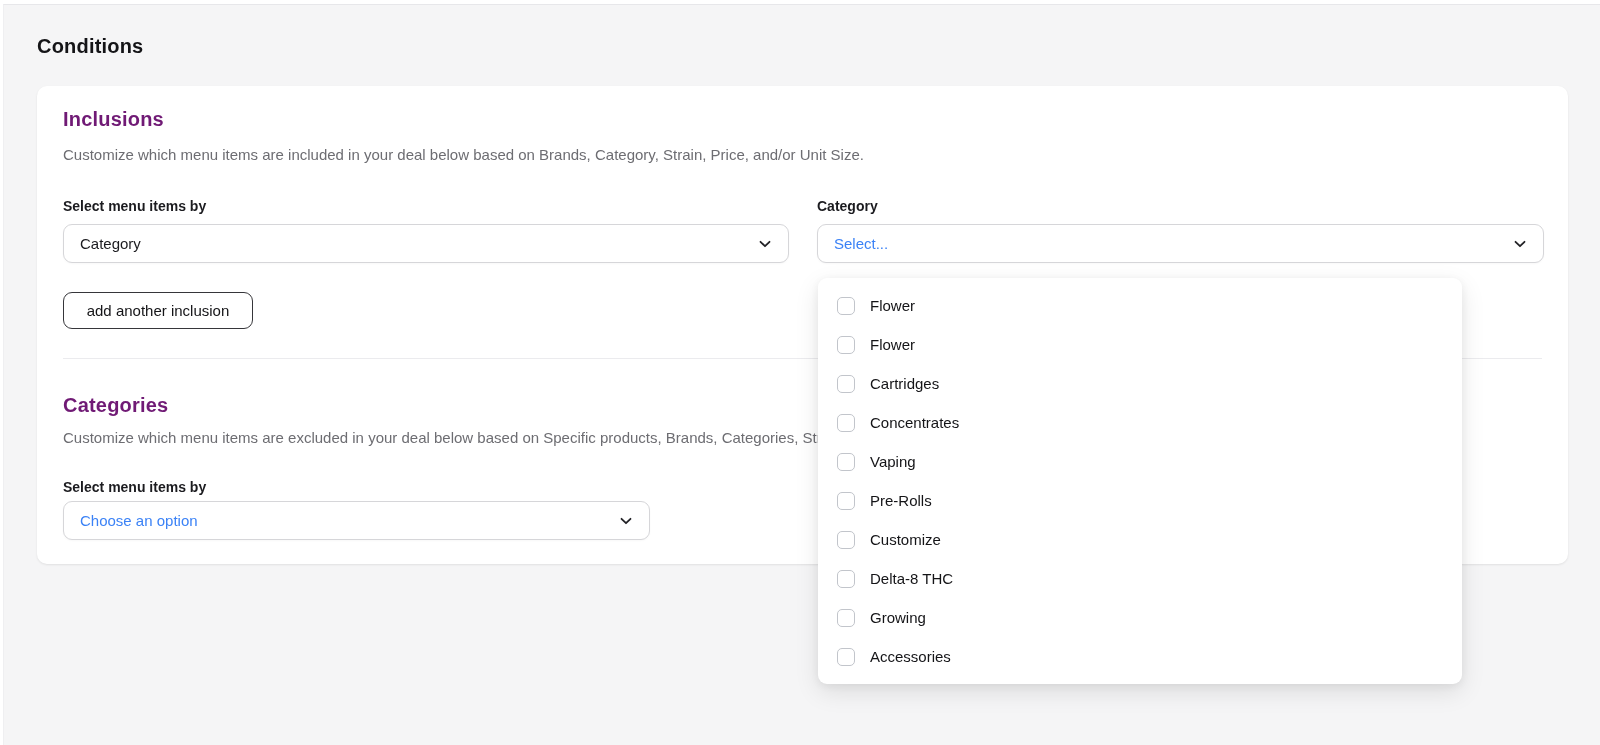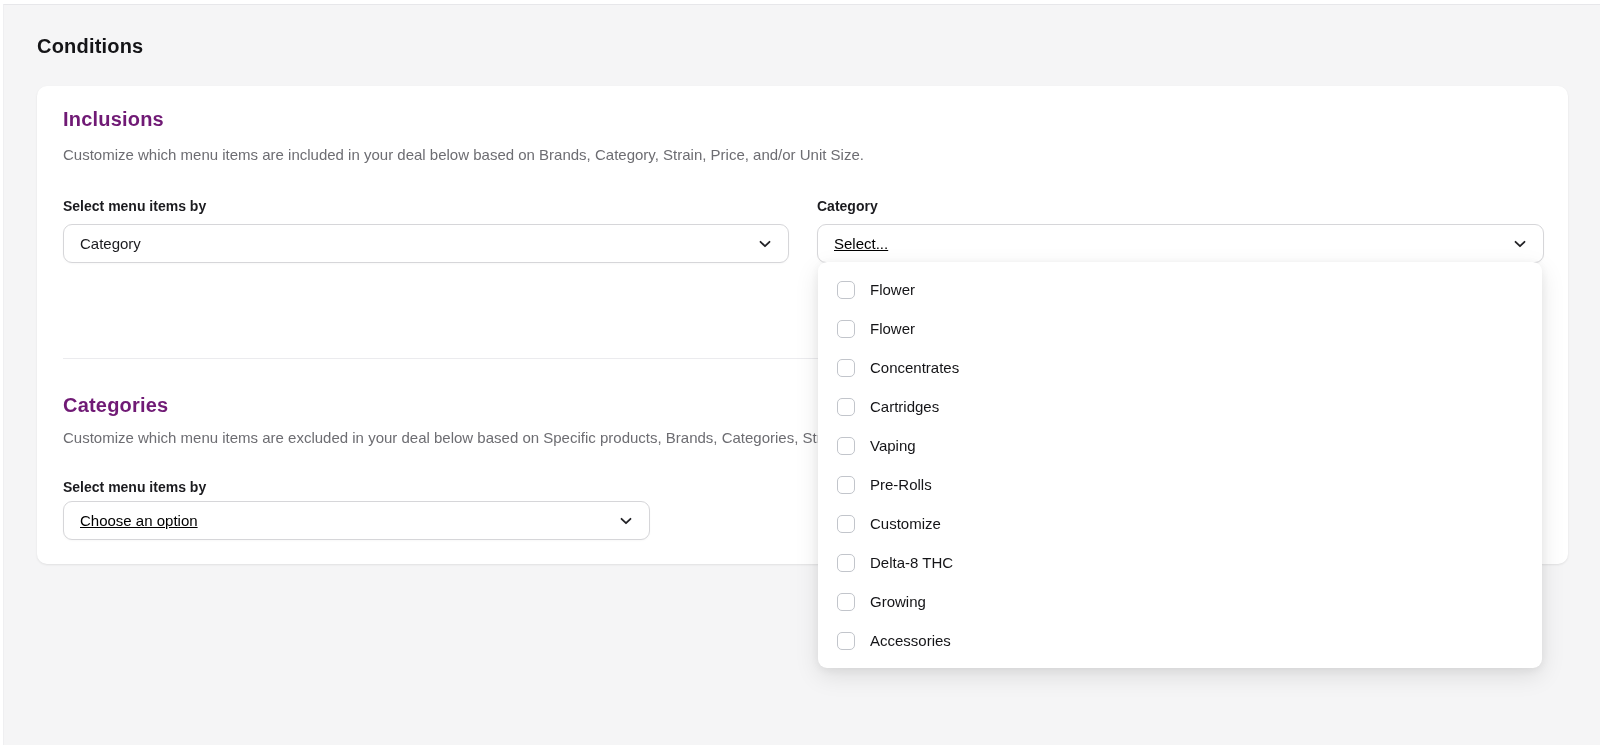--- a/index.html
+++ b/index.html
@@ -21,32 +21,32 @@
   .section-desc { position:absolute; left:26px; font-size:15px; color:#6d6d72;
     white-space:nowrap;text-align:center; }
 
   .field-label { position:absolute; font-size:14px; font-weight:600; color:#1b1b1f;text-align:right; }
 
   .select { position:absolute; height:39px; background:#fff;
     border:1px solid #d6d6d9; border-radius:9px;
     box-shadow:0 1px 2px rgba(0,0,0,0.03);
     display:flex; align-items:center; padding:0 14px 0 16px; cursor:pointer; }
   .select .value { font-size:15px; color:#1b1b1f; flex:1; }
-  .select .value.placeholder { color:#000000;text-decoration:underline; }
+  .select .value.placeholder { color:#3b82f6; }
   .select .chev { width:18px; height:18px; flex:0 0 auto; }
 
   .add-btn { position:absolute; left:26px; top:206px; width:190px; height:37px;
     background:#fff; border:1px solid #36363a; border-radius:9px;
     font-size:15px; color:#141417; font-family:inherit; cursor:pointer;
     display:flex; align-items:center; justify-content:center; }
 
   .divider { position:absolute; left:26px; right:26px; top:272px; height:1px;
     background:#ebebee; }
 
-  .popup { position:absolute; left:814px; top:257px; width:724px; height:406px;
+  .popup { position:absolute; left:814px; top:273px; width:644px; height:406px;
     background:#fff; border-radius:9px; z-index:20; padding:8px 0;
     box-shadow:0 8px 24px rgba(0,0,0,0.10), 0 2px 8px rgba(0,0,0,0.06); }
   .opt-row { height:39px; display:flex; align-items:center; padding-left:19px;
     cursor:pointer; }
   .opt-box { width:18px; height:18px; border:1.5px solid #c2c5cb; border-radius:5px;
     background:#fff; flex:0 0 auto; }
   .opt-label { margin-left:15px; font-size:15px; color:#141417; }
 </style>
 </head>
 <body>
@@ -69,20 +69,21 @@
     </div>
 
     <div class="field-label" style="left:780px; top:112px;">Category</div>
     <div class="select" style="left:780px; top:138px; width:727px;">
       <span class="value placeholder">Select...</span>
       <svg class="chev" viewBox="0 0 18 18">
         <polyline points="4.5,6.8 9,11.2 13.5,6.8" fill="none" stroke="#222226" stroke-width="1.8" stroke-linecap="round" stroke-linejoin="round"></polyline>
       </svg>
     </div>
 
+    <button class="add-btn">add another inclusion</button>
 
     <div class="divider"></div>
 
     <div class="section-heading" style="top:308px;">Categories</div>
     <div class="section-desc" style="top:343px;">Customize which menu items are excluded in your deal below based on Specific products, Brands, Categories, Strain, Price, and/or Unit Size.</div>
 
     <div class="field-label" style="left:26px; top:393px;">Select menu items by</div>
     <div class="select" style="left:26px; top:415px; width:587px;">
       <span class="value placeholder">Choose an option</span>
       <svg class="chev" viewBox="0 0 18 18">
@@ -98,26 +99,26 @@
         <span class="opt-label">Flower</span>
       </div>
 
       <div class="opt-row">
         <span class="opt-box"></span>
         <span class="opt-label">Flower</span>
       </div>
 
       <div class="opt-row">
         <span class="opt-box"></span>
-        <span class="opt-label">Concentrates</span>
+        <span class="opt-label">Cartridges</span>
       </div>
 
       <div class="opt-row">
         <span class="opt-box"></span>
-        <span class="opt-label">Cartridges</span>
+        <span class="opt-label">Concentrates</span>
       </div>
 
       <div class="opt-row">
         <span class="opt-box"></span>
         <span class="opt-label">Vaping</span>
       </div>
 
       <div class="opt-row">
         <span class="opt-box"></span>
         <span class="opt-label">Pre-Rolls</span>

